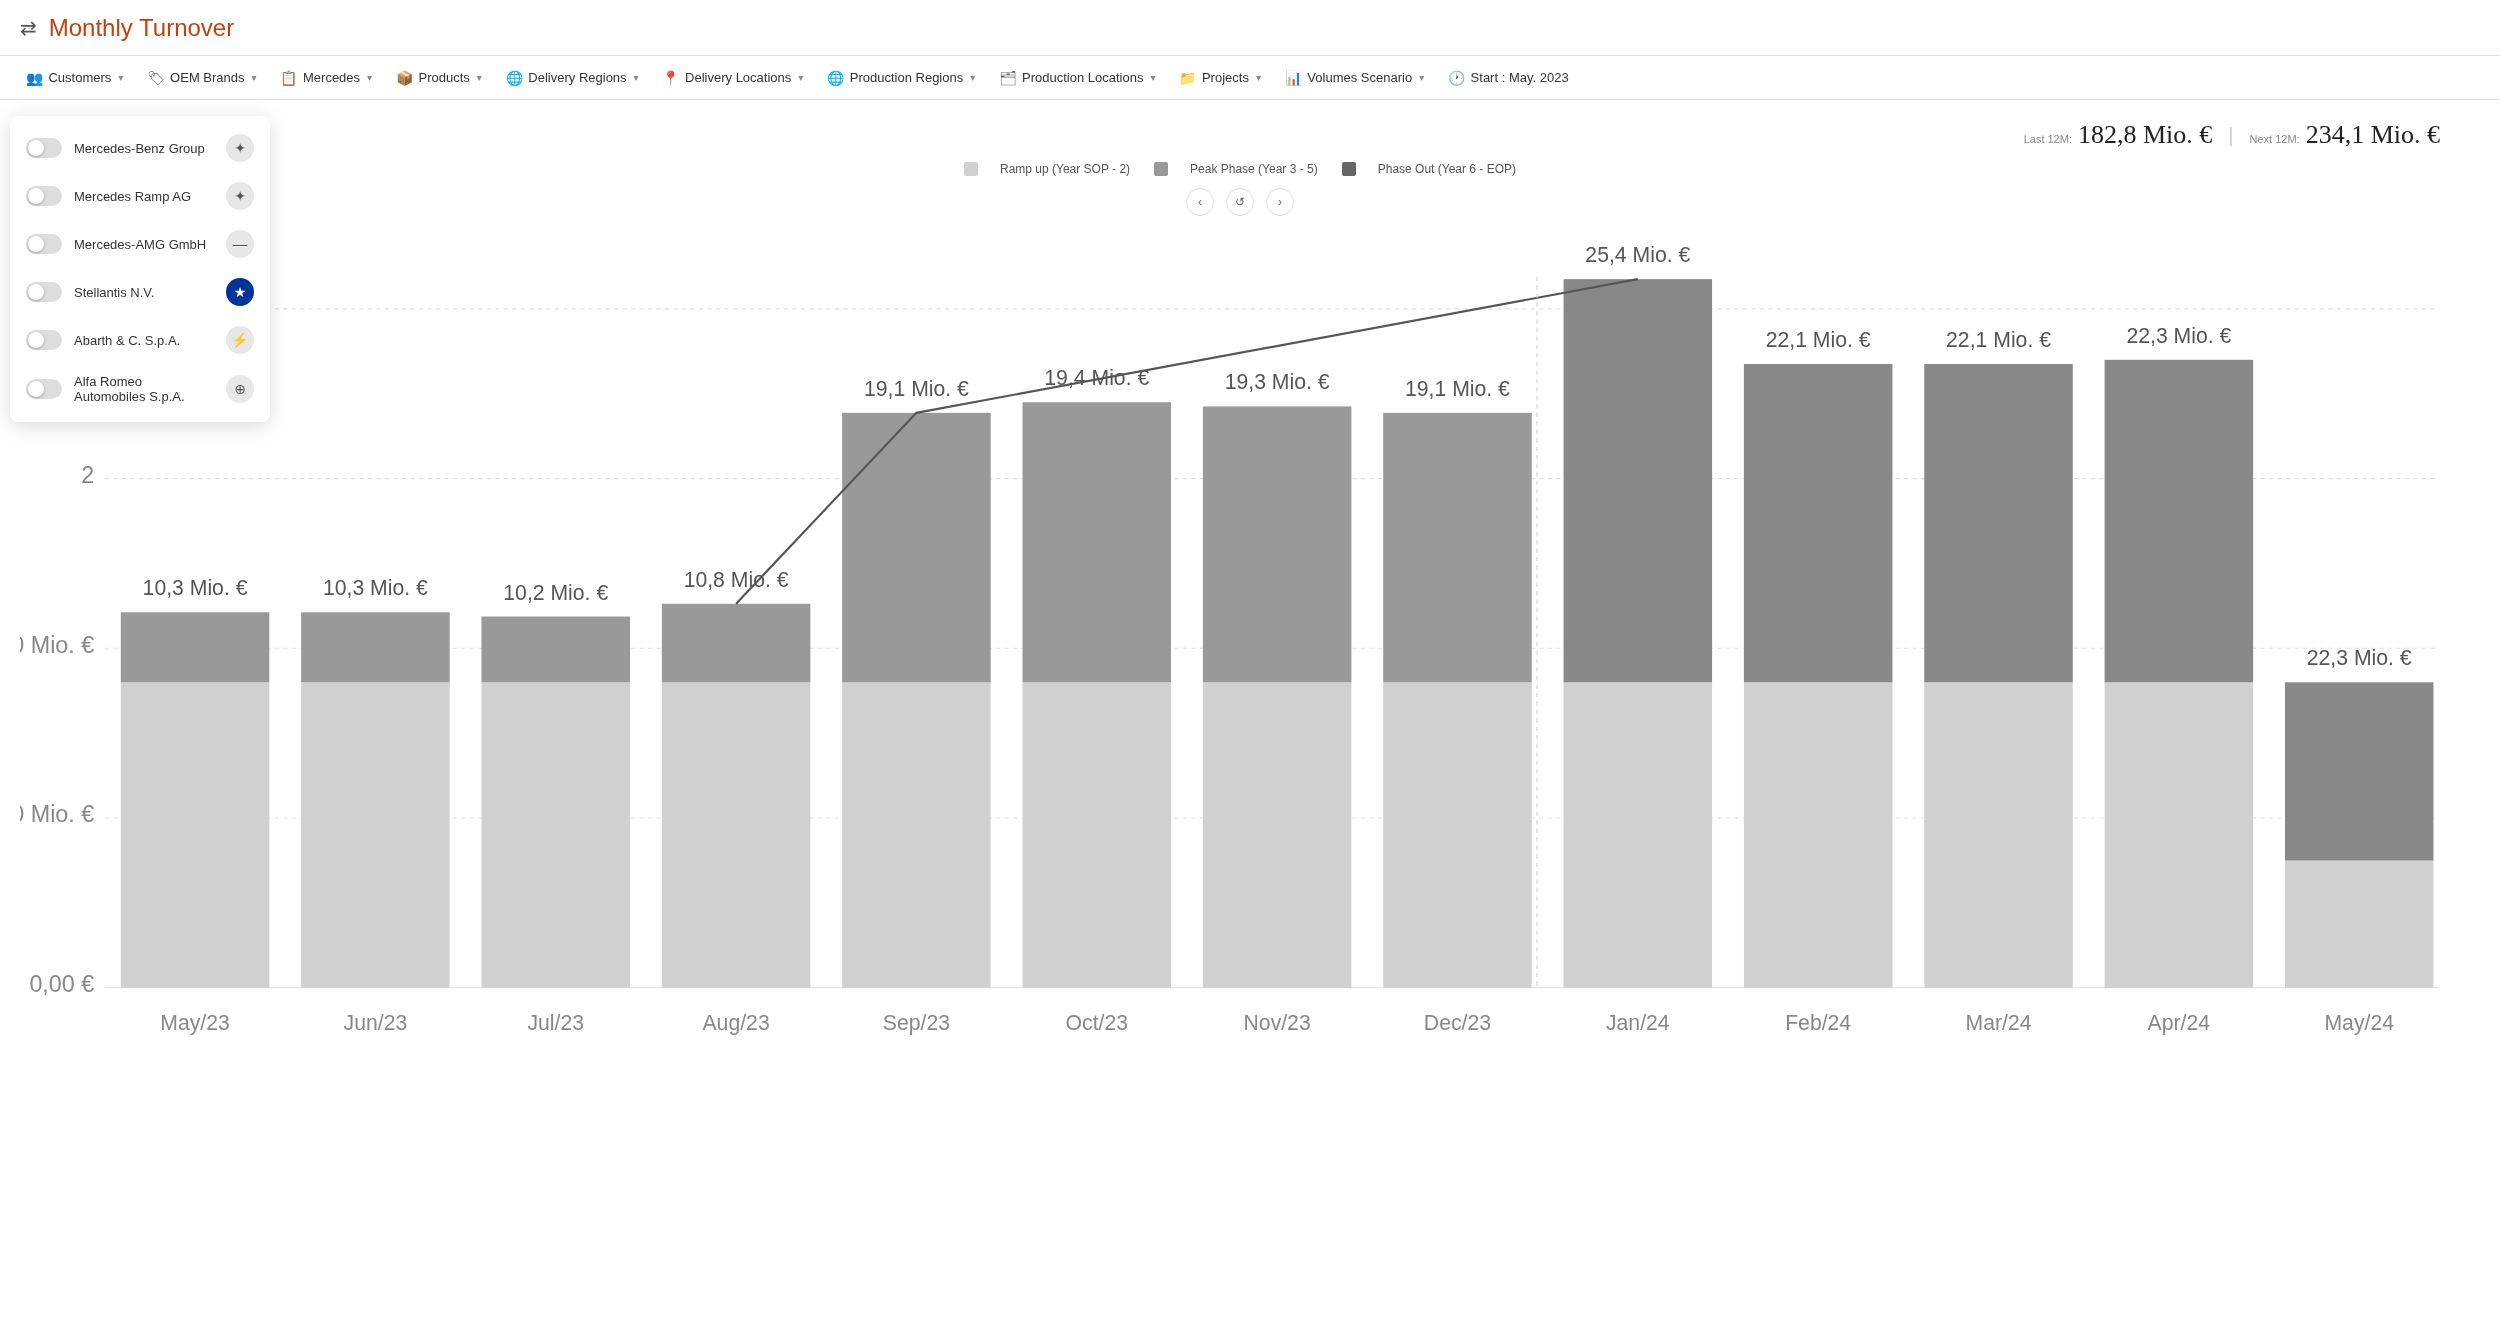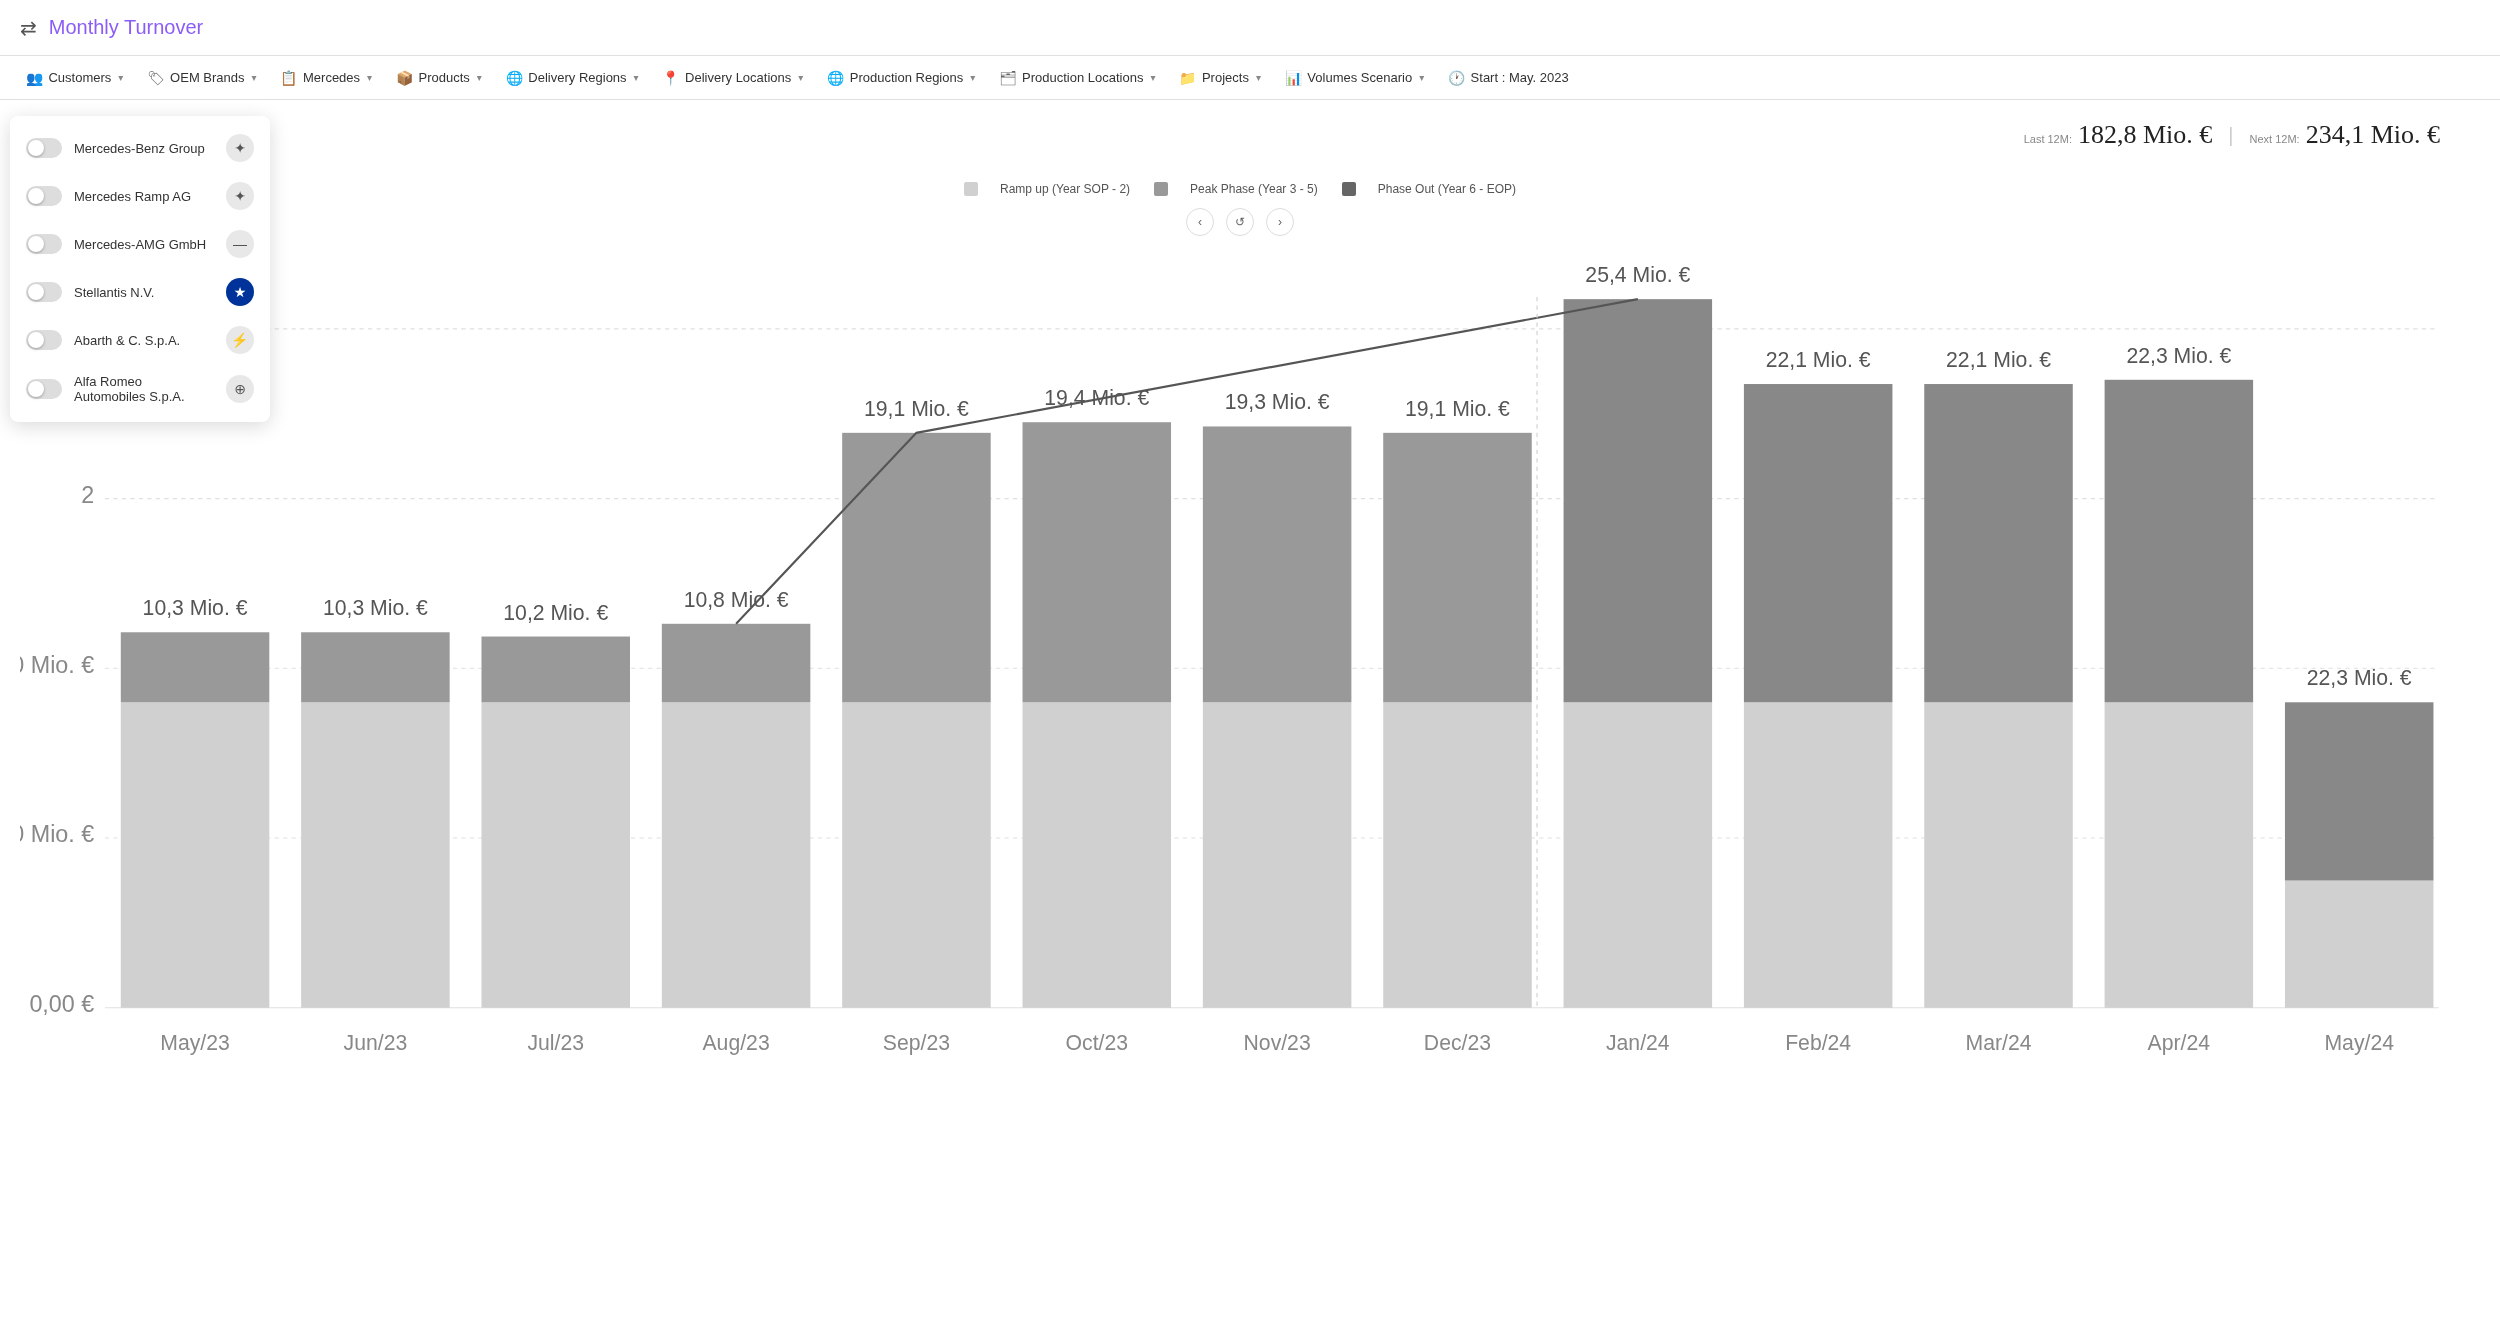--- a/index.html
+++ b/index.html
@@ -4,21 +4,21 @@
   <style>
     * { box-sizing: border-box; margin: 0; padding: 0; }
     body { font-family: -apple-system, BlinkMacSystemFont, 'Segoe UI', sans-serif; background: #fff; width: 2500px; height: 1323px; overflow: hidden; }
 
     
     .app-header {
       display: flex; align-items: center; padding: 0 20px; height: 56px;
       border-bottom: 1px solid #e0e0e0; background: #fff;
     }
     .header-icon { margin-right: 12px; color: #555; font-size: 20px; }
-    .header-title { font-size: 20px; font-weight: 500; color: #8b5cf6; }
+    .header-title { font-size: 24px; font-weight: 500; color: #c2410c; }
 
     
     .nav-bar {
       display: flex; align-items: center; padding: 0 16px; height: 44px;
       border-bottom: 1px solid #e0e0e0; background: #fff; gap: 4px; overflow-x: auto;
     }
     .nav-item {
       display: flex; align-items: center; gap: 5px; padding: 6px 10px;
       font-size: 13px; color: #333; cursor: pointer; border-radius: 4px;
       white-space: nowrap; border: none; background: none;
@@ -57,21 +57,21 @@
       justify-content: center; font-size: 14px; flex-shrink: 0; background: #f0f0f0;
     }
 
     
     .chart-container {
       flex: 1; padding: 20px 40px 20px 20px; position: relative;
       margin-left: 0;
     }
     .chart-stats {
       display: flex; justify-content: flex-end; align-items: center;
-      gap: 16px; margin-bottom: 32px; padding-right: 20px;
+      gap: 16px; margin-bottom: 12px; padding-right: 20px;
     }
     .stat-block { display: flex; align-items: baseline; gap: 6px; }
     .stat-label { font-size: 11px; color: #888; }
     .stat-value { font-size: 26px; font-weight: 300; color: #222; font-family: Liberation Serif, serif; }
     .stat-divider { font-size: 20px; color: #ccc; }
 
     
     .chart-legend {
       display: flex; justify-content: center; gap: 24px; margin-bottom: 12px;
       font-size: 12px; color: #555;

